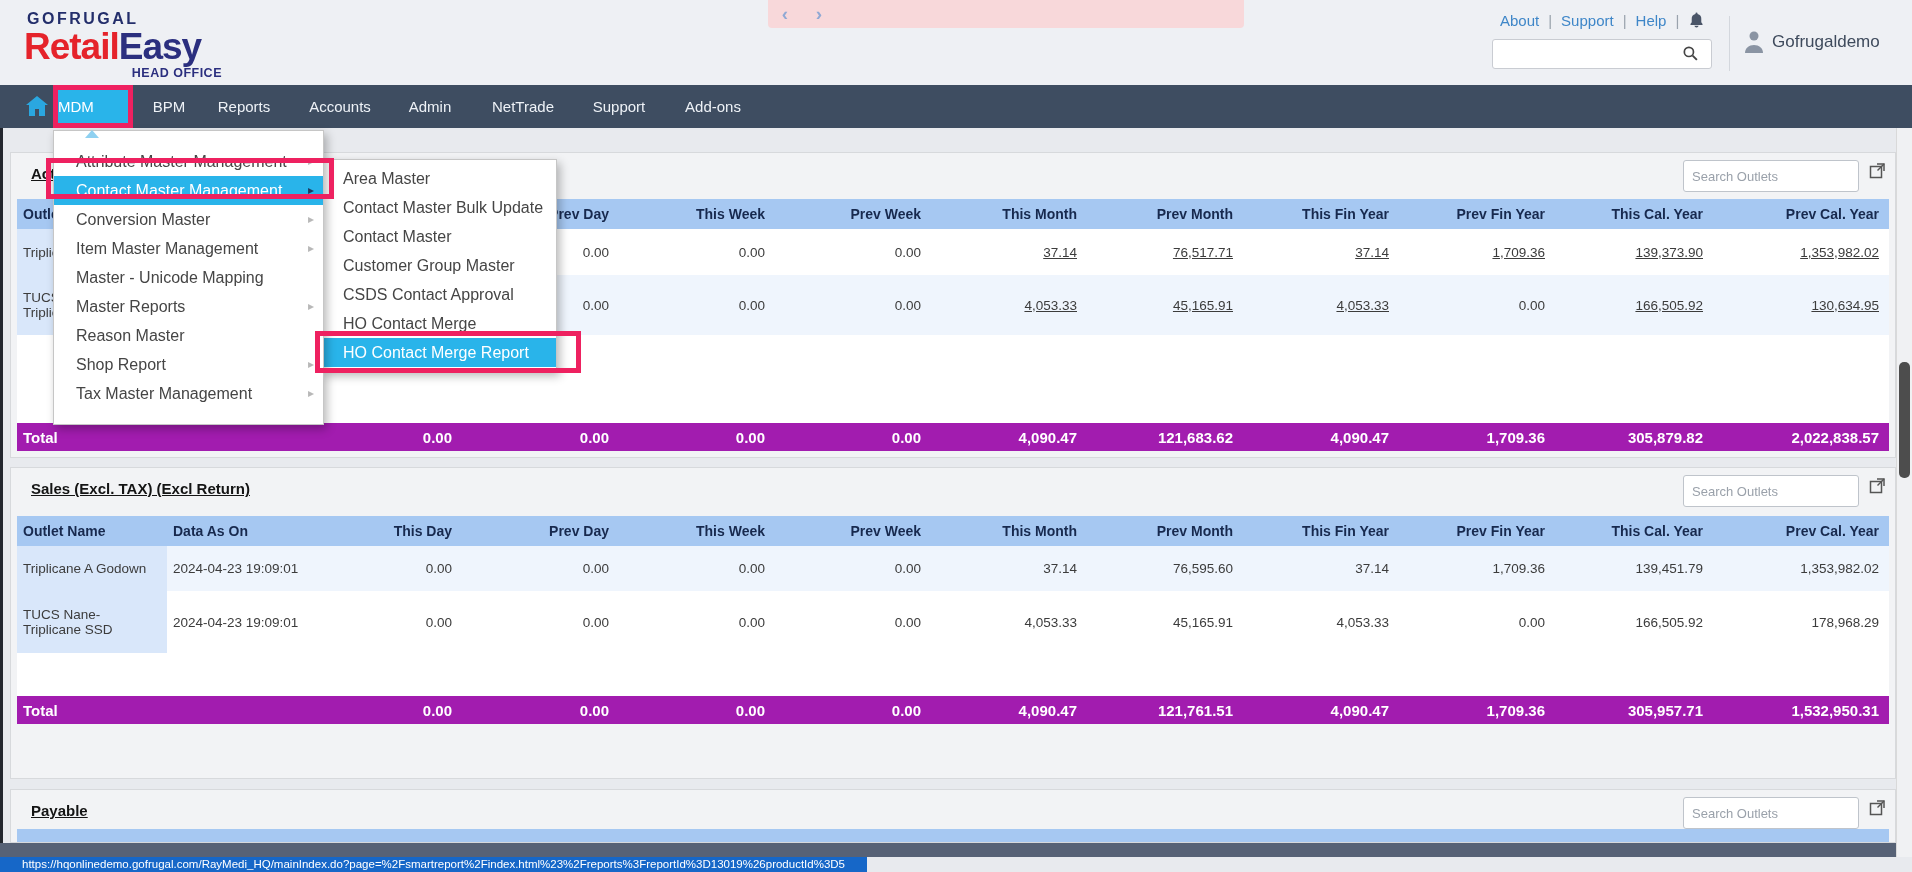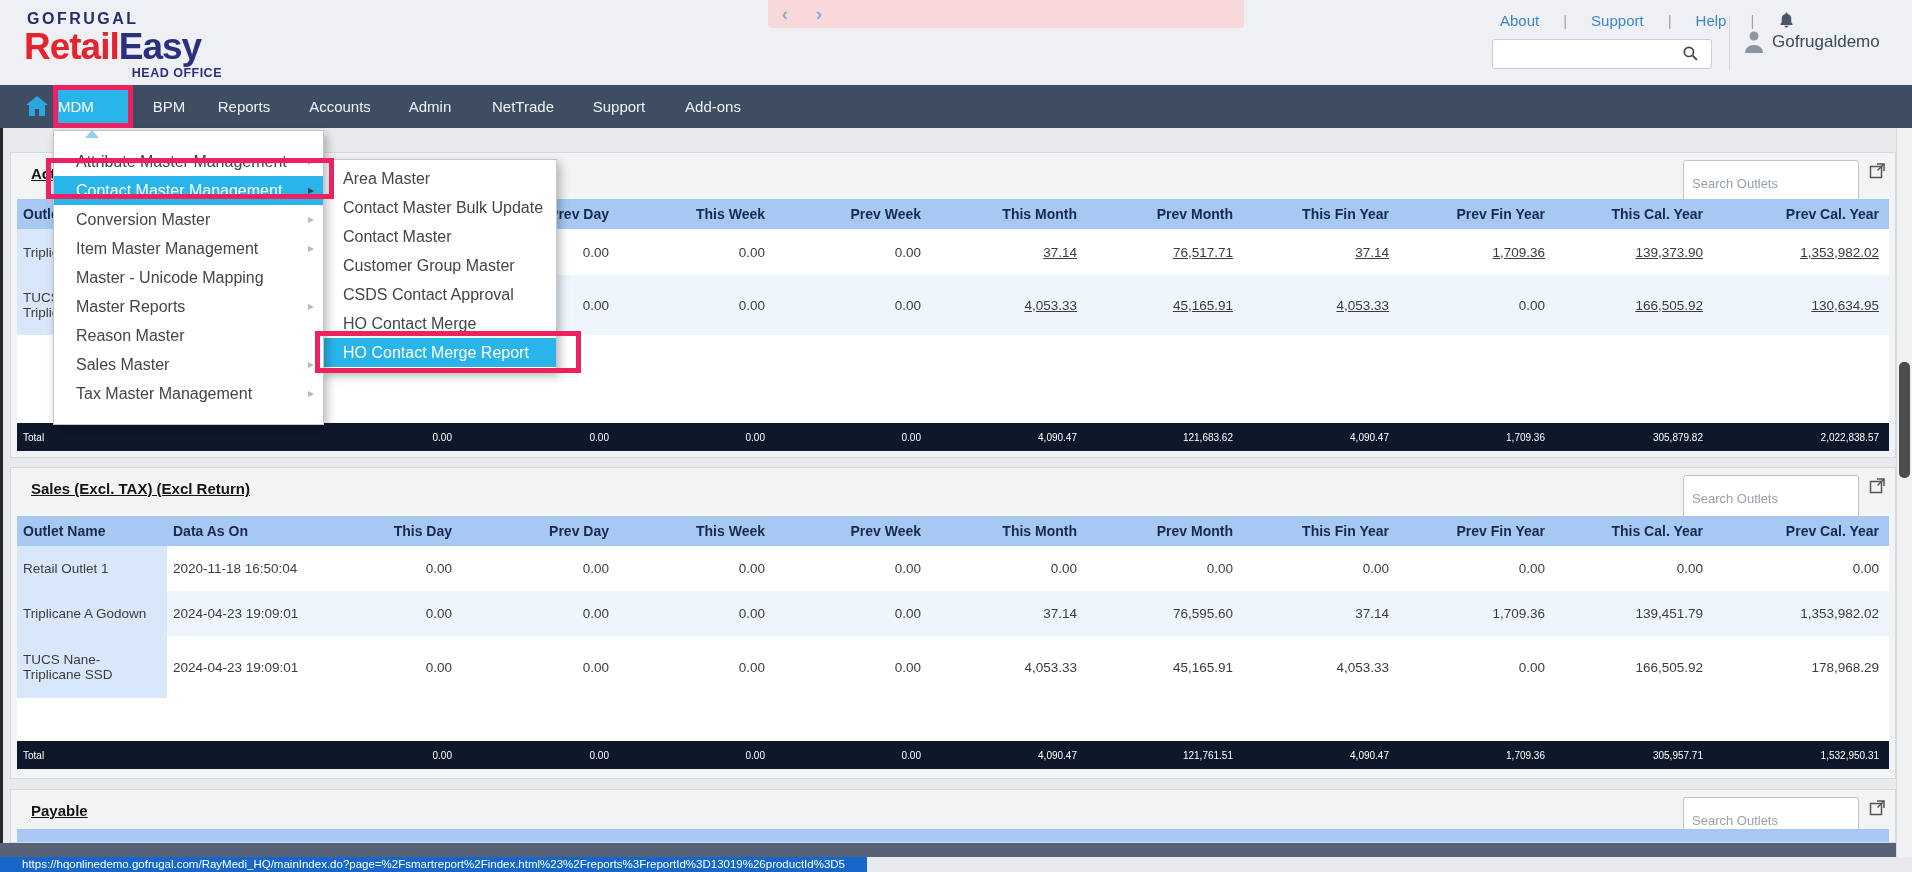--- a/index.html
+++ b/index.html
@@ -9,50 +9,50 @@
   
   .tophdr{left:0;top:0;width:1912px;height:85px;background:#eef0f4}
   .brand{left:27px;top:10px;font-size:16px;font-weight:bold;letter-spacing:2.5px;color:#232e6b}
   .prodline{left:24px;top:26px;font-size:37px;font-weight:bold;letter-spacing:-1px}
   .prod-red{color:#e5232b}.prod-navy{color:#2b2f7f}
   .tagline{left:122px;top:66px;width:100px;text-align:right;font-size:12.5px;font-weight:bold;color:#2b2f7f;letter-spacing:.5px}
   .banner{left:768px;top:0;width:476px;height:28px;background:#f8d8da;border-radius:0 0 4px 4px;
           display:flex;align-items:center;font-size:15px;color:#4d7ec3}
   .banner .chev{width:34px;text-align:center;color:#91a9d4;font-size:19px;font-weight:bold;cursor:pointer}
   .banner .msg{flex:1;text-align:center}
-  .toplinks{left:1500px;top:11px;display:flex;gap:24px;font-size:15px;align-items:center}
+  .toplinks{left:1500px;top:11px;display:flex;gap:9px;font-size:15px;align-items:center}
   .toplinks a{color:#3e86c8;text-decoration:none;cursor:pointer}
   .toplinks .sep{color:#9aa3ad}
   .topsearch{left:1492px;top:39px;width:218px;height:28px;background:#fff;border:1px solid #c9ccd2;border-radius:3px}
   .hdiv{left:1729px;top:16px;width:1px;height:55px;background:#d3d7dd}
   .username{left:1772px;top:32px;font-size:17px;color:#3e4a5c}
   
   .nav{left:0;top:85px;width:1912px;height:43px;background:#3e4d61}
   .navitem{top:85px;height:43px;line-height:43px;color:#eef2f7;font-size:15px;transform:translateX(-50%);cursor:pointer}
   .mdm{left:58px;top:90px;width:70px;height:33px;background:#29b4ea;color:#fff;text-align:left;line-height:33px;font-size:15px;cursor:pointer}
   
   .card{left:10px;width:1886px;background:#f2f3f5;border:1px solid #d7d9dc;box-sizing:border-box}
   .sec-title{position:absolute;left:20px;top:12px;font-size:15px;font-weight:bold;color:#141414;text-decoration:underline;cursor:pointer}
   .sec-search{position:absolute;right:36px;top:7px;width:158px;height:24px;border:1px solid #bfc4cb;border-radius:3px;
-              background:#fff;font-size:13px;color:#444;padding:10px 8px;font-family:"Liberation Sans",sans-serif}
+              background:#fff;font-size:13px;color:#444;padding:3px 8px;font-family:"Liberation Sans",sans-serif}
   .sec-search::placeholder{color:#9aa1aa}
   .expicon{position:absolute;right:10px;top:10px;cursor:pointer}
   
   table.t{border-collapse:collapse;table-layout:fixed;width:1872px;background:#fff}
   .t col.c1{width:150px}.t col.c2{width:162px}.t col.c3{width:133px}.t col.c4{width:157px}
   .t col.c5,.t col.c6,.t col.c7,.t col.c8,.t col.c9,.t col.c10{width:156px}
   .t col.c11{width:158px}.t col.c12{width:176px}
   .t th{background:#a6c8f2;color:#17294e;font-size:14px;font-weight:bold;height:30px;text-align:right;padding:0 10px 0 6px;overflow:hidden;white-space:nowrap}
   .t th.l{text-align:left}
   .t td{font-size:13.5px;color:#3c3c3c;padding:0 10px 0 6px;vertical-align:middle;overflow:hidden}
   .t td.num{text-align:right}
   .t td.namec{background:#d9e7fa;font-size:13.5px}
   .t tr.stripe td{background:#eff5fd}
   .t tr.stripe td.namec{background:#d9e7fa}
-  .t tr.trow td{background:#0f172a;color:#fff;font-weight:normal;font-size:10px;height:28px}
+  .t tr.trow td{background:#a21caf;color:#fff;font-weight:bold;font-size:15px;height:28px}
   .lnk{text-decoration:underline;cursor:pointer}
   
   .menu{left:53px;top:130px;width:269px;background:#fff;border:1px solid #c6c6c6;box-shadow:3px 4px 9px rgba(0,0,0,.28);z-index:50;padding:16px 0}
   .submenu{left:322px;top:159px;width:233px;background:#fff;border:1px solid #c6c6c6;box-shadow:3px 4px 9px rgba(0,0,0,.28);z-index:49;padding:4px 0}
   .mi{height:29px;line-height:29px;padding-left:22px;font-size:16px;color:#454545;position:relative;white-space:nowrap;cursor:pointer}
   .submenu .mi{padding-left:20px}
   .mi .arr{position:absolute;right:9px;top:0;font-size:12px;color:#b8b8b8}
   .mi.hl{background:#29b4ea;color:#fff}
   .mi.hl .arr{color:#1d3a5f}
   .caret{left:85px;top:130px;width:0;height:0;border-left:7px solid transparent;border-right:7px solid transparent;border-bottom:8px solid #8fd1f1;z-index:55}
@@ -251,34 +251,20 @@
       <th>Prev Day</th>
       <th>This Week</th>
       <th>Prev Week</th>
       <th>This Month</th>
       <th>Prev Month</th>
       <th>This Fin Year</th>
       <th>Prev Fin Year</th>
       <th>This Cal. Year</th>
       <th>Prev Cal. Year</th>
     </tr>
-    <tr style="height:45px">
-      <td class="namec">Retail Outlet 1</td>
-      <td>2020-11-18 16:50:04</td>
-      <td class="num">0.00</td>
-      <td class="num">0.00</td>
-      <td class="num">0.00</td>
-      <td class="num">0.00</td>
-      <td class="num">0.00</td>
-      <td class="num">0.00</td>
-      <td class="num">0.00</td>
-      <td class="num">0.00</td>
-      <td class="num">0.00</td>
-      <td class="num">0.00</td>
-    </tr>
     <tr class="stripe" style="height:45px">
       <td class="namec">Triplicane A Godown</td>
       <td>2024-04-23 19:09:01</td>
       <td class="num">0.00</td>
       <td class="num">0.00</td>
       <td class="num">0.00</td>
       <td class="num">0.00</td>
       <td class="num">37.14</td>
       <td class="num">76,595.60</td>
       <td class="num">37.14</td>
@@ -335,21 +321,21 @@
 </div>
 
 <div class="abs menu">
   <div class="mi"><span>Attribute Master Management</span><span class="arr">▸</span></div>
   <div class="mi hl"><span>Contact Master Management</span><span class="arr">▸</span></div>
   <div class="mi"><span>Conversion Master</span><span class="arr">▸</span></div>
   <div class="mi"><span>Item Master Management</span><span class="arr">▸</span></div>
   <div class="mi"><span>Master - Unicode Mapping</span></div>
   <div class="mi"><span>Master Reports</span><span class="arr">▸</span></div>
   <div class="mi"><span>Reason Master</span></div>
-  <div class="mi"><span>Sales Master</span><span class="arr">▸</span></div>
+  <div class="mi"><span>Shop Report</span><span class="arr">▸</span></div>
   <div class="mi"><span>Tax Master Management</span><span class="arr">▸</span></div>
 </div>
 
 <div class="abs submenu">
   <div class="mi"><span>Area Master</span></div>
   <div class="mi"><span>Contact Master Bulk Update</span></div>
   <div class="mi"><span>Contact Master</span></div>
   <div class="mi"><span>Customer Group Master</span></div>
   <div class="mi"><span>CSDS Contact Approval</span></div>
   <div class="mi"><span>HO Contact Merge</span></div>

